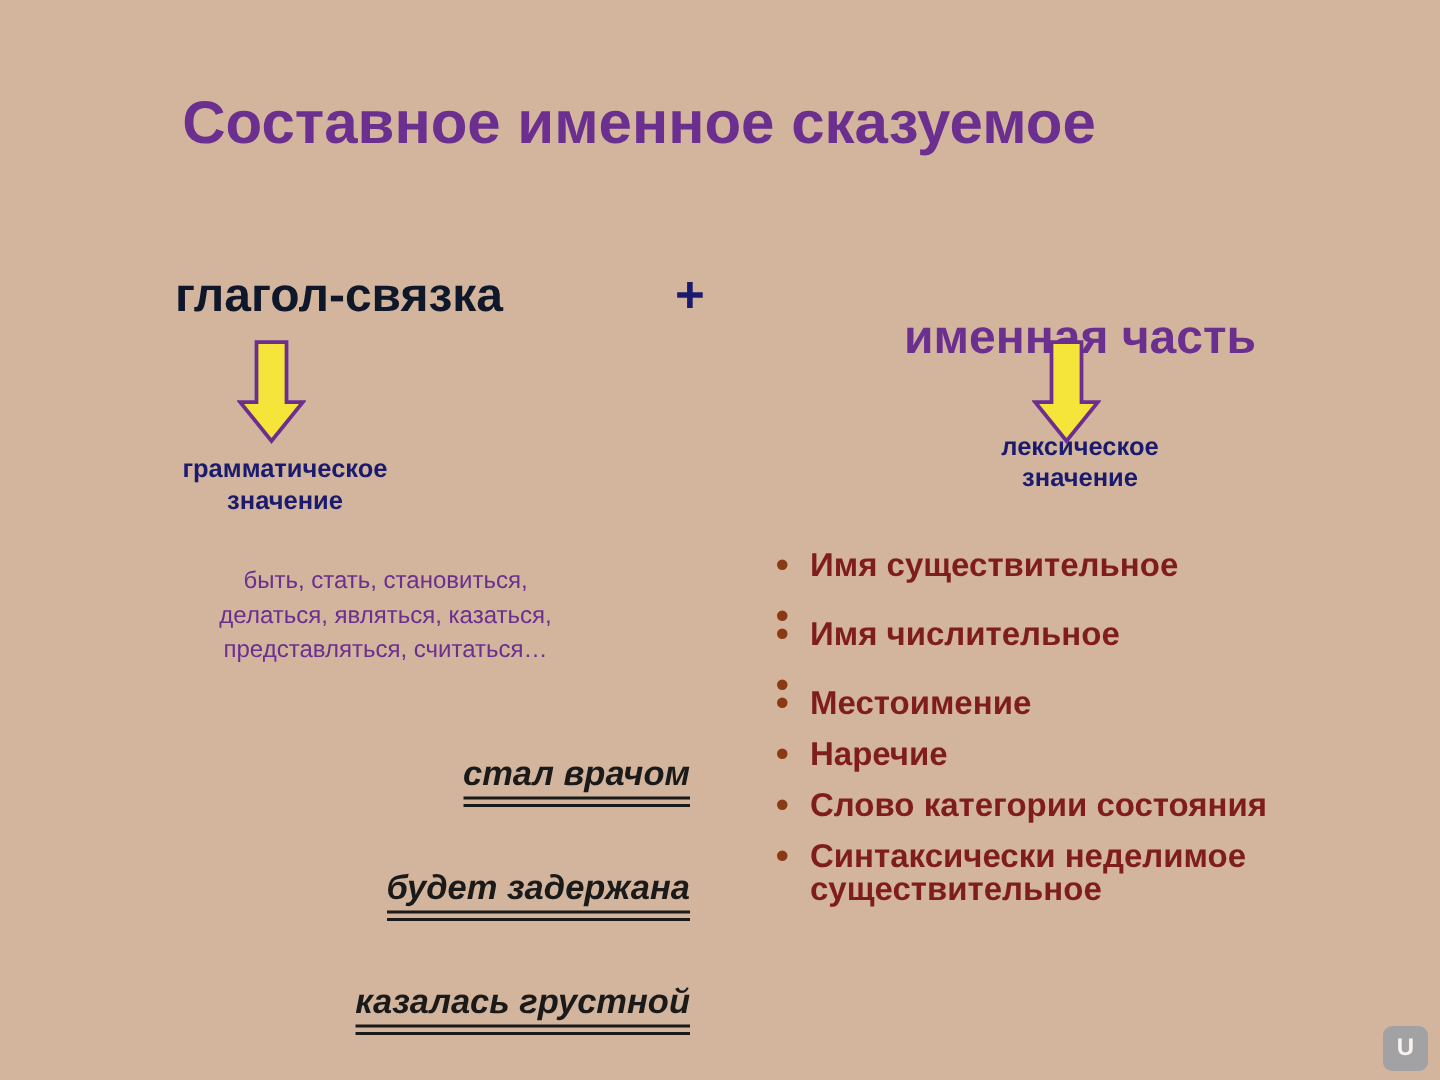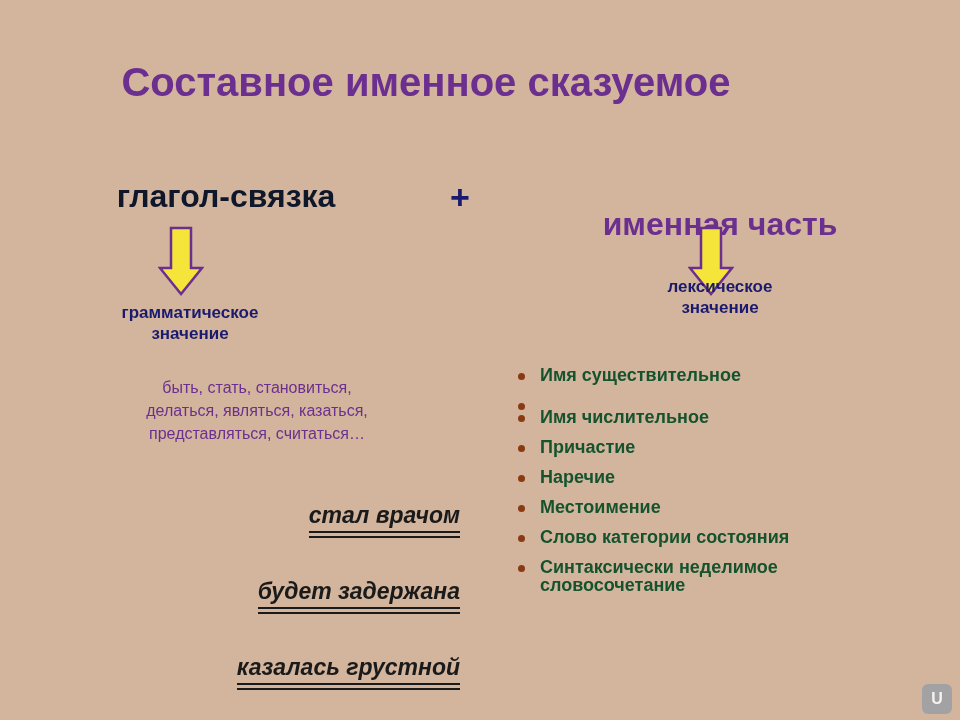--- a/index.html
+++ b/index.html
@@ -78,21 +78,21 @@
     left: 40px;
     width: 300px;
     text-align: center;
     font-size: 17px;
     font-weight: bold;
     color: #1a1a6e;
     line-height: 1.25;
   }
   .sub-right {
     position: absolute;
-    top: 276px;
+    top: 287px;
     left: 570px;
     width: 300px;
     text-align: center;
     font-size: 17px;
     font-weight: bold;
     color: #1a1a6e;
     line-height: 1.25;
   }
   
   .verbs {
@@ -143,23 +143,23 @@
     top: 366px;
     left: 514px;
     width: 440px;
   }
   .nominal-list ul {
     list-style: none;
     margin: 0;
     padding: 0;
   }
   .nominal-list li {
-    font-size: 18px;
-    font-weight: bold;
-    color: #14532d;
+    font-size: 22px;
+    font-weight: bold;
+    color: #7f1d1d;
     line-height: 1.0;
     padding: 0 0 12px 26px;
     position: relative;
   }
   .nominal-list li .dot {
     position: absolute;
     left: 4px;
     top: 7px;
     width: 7px;
     height: 7px;
@@ -251,23 +251,23 @@
           </span>
       </span>
     </div>
   </div>
 
   <div class="nominal-list">
     <ul>
       <li><span class="dot"></span><span>Имя существительное</span></li>
       <li><span class="dot"></span></li>
       <li><span class="dot"></span><span>Имя числительное</span></li>
-      <li><span class="dot"></span><span>Причастие</span></li>
+      <li><span class="dot"></span></li>
+      <li><span class="dot"></span><span>Местоимение</span></li>
       <li><span class="dot"></span><span>Наречие</span></li>
-      <li><span class="dot"></span><span>Местоимение</span></li>
       <li><span class="dot"></span><span>Слово категории состояния</span></li>
-      <li><span class="dot"></span><span>Синтаксически неделимое</span><span class="wrap2">словосочетание</span></li>
+      <li><span class="dot"></span><span>Синтаксически неделимое</span><span class="wrap2">существительное</span></li>
     </ul>
   </div>
 
   <div class="logo">U</div>
 
 </div>
 
 </body></html>

